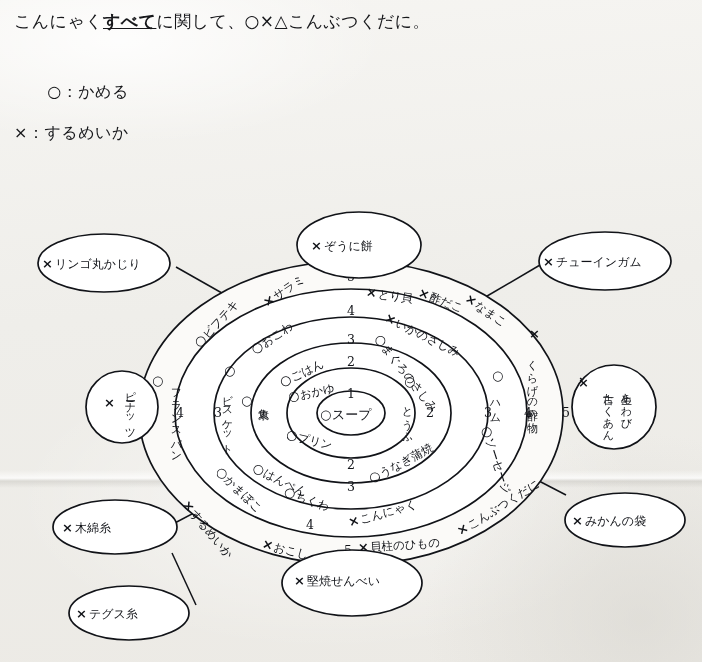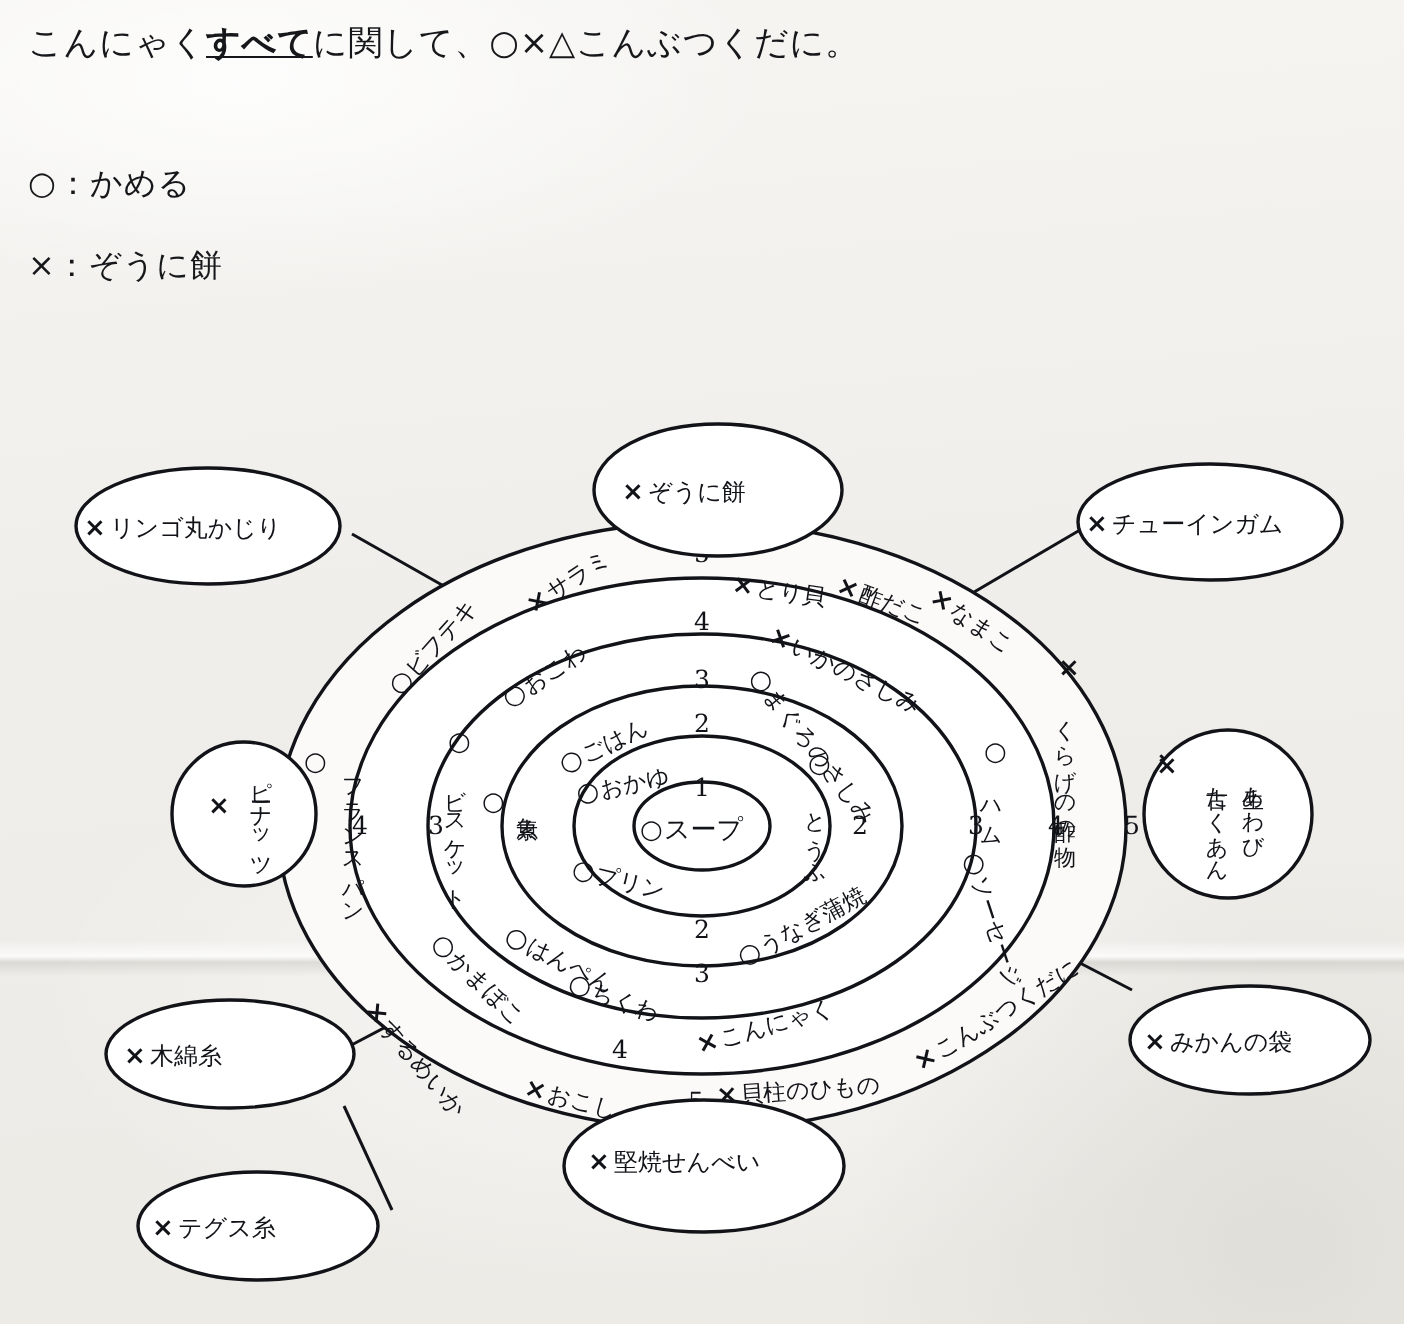--- a/index.html
+++ b/index.html
@@ -26,21 +26,21 @@
     position:absolute;left:0;top:470px;width:702px;height:18px;
     background:linear-gradient(180deg,rgba(255,255,255,0) 0%,rgba(255,255,255,.75) 45%,rgba(183,181,175,.35) 62%,rgba(255,255,255,0) 100%);
     pointer-events:none;
   }
 
   
   #header{position:absolute;left:14px;top:10px;width:660px;}
   #question{font-size:17px;letter-spacing:.4px;white-space:nowrap;}
   #question .strong{font-weight:bold;text-decoration:underline;}
   .legend-row{font-size:16px;letter-spacing:.5px;}
-  #legend{position:absolute;left:14px;top:82px;}
+  #legend{position:absolute;left:14px;top:82px;text-align:right;}
   #legend .legend-row{margin-bottom:20px;}
 
   
   #diagram{position:absolute;left:0;top:195px;width:702px;height:467px;}
   #diagram svg{position:absolute;left:0;top:0;}
 
   .ring{fill:#ffffff;stroke:#111318;stroke-width:1.7;}
   .ring.r6{fill:#fbfaf8;}
   .sat{fill:#ffffff;stroke:#111318;stroke-width:1.7;}
   .connector{stroke:#111318;stroke-width:1.5;fill:none;}
@@ -67,21 +67,21 @@
 
 <div id="paper-texture"></div>
 <div id="crease"></div>
 
 <div id="header">
   <div id="question"><span>こんにゃく</span><span class="strong">すべて</span><span>に関して、○×△こんぶつくだに。</span></div>
 </div>
 
 <div id="legend">
   <div class="legend-row"><span>○</span><span>：かめる</span></div>
-  <div class="legend-row"><span>×</span><span>：ぞうに餅</span></div>
+  <div class="legend-row"><span>×</span><span>：するめいか</span></div>
 </div>
 
 <div id="diagram">
 <svg width="702" height="467" viewBox="0 0 702 467" xmlns="http://www.w3.org/2000/svg">
 
   <g>
     <path class="connector" d="M176,72 L236,106"></path>
     <path class="connector" d="M540,70 L482,104"></path>
     <path class="connector" d="M171,330 L228,300"></path>
     <path class="connector" d="M196,410 L172,358"></path>

